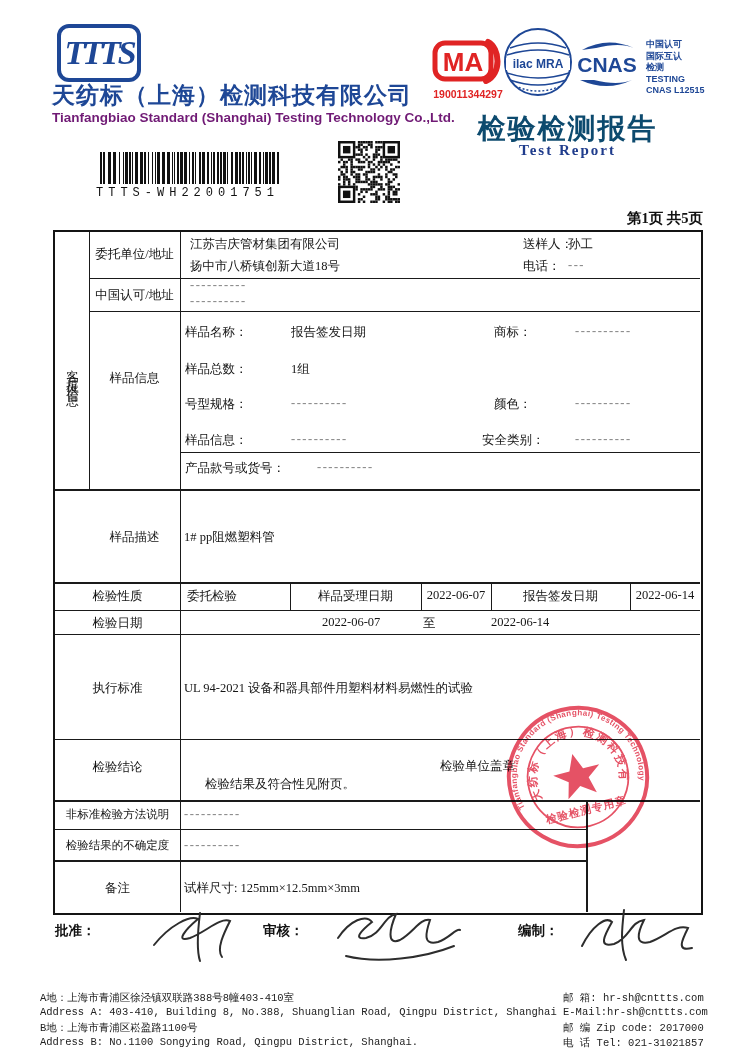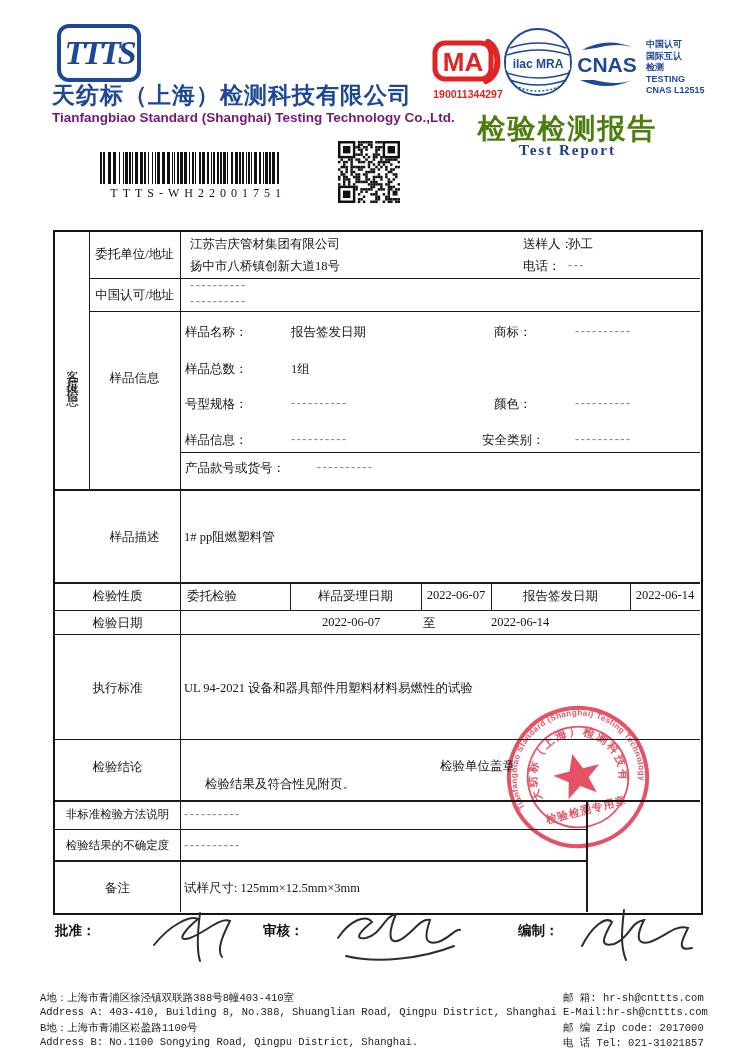--- a/index.html
+++ b/index.html
@@ -7,23 +7,23 @@
         font-family:"Liberation Serif","DejaVu Serif",serif;}
   .abs{position:absolute;white-space:nowrap;}
   
   .logo-box{position:absolute;left:57px;top:24px;width:76px;height:50px;border:4px solid #1e4796;border-radius:12px;
             display:flex;align-items:center;justify-content:center;}
   .logo-txt{font-family:"Liberation Serif",serif;font-style:italic;font-weight:bold;font-size:34px;color:#1e4796;letter-spacing:-3px;line-height:1;}
   .co-cn{left:52px;top:80px;font-family:"Liberation Sans","DejaVu Sans",sans-serif;font-weight:bold;font-size:23px;color:#1e4796;letter-spacing:1px;}
   .co-en{left:52px;top:110px;font-family:"Liberation Sans","DejaVu Sans",sans-serif;font-weight:bold;font-size:13.5px;color:#701a75;}
   .cma-num{left:430px;top:88px;width:76px;text-align:center;color:#e02424;font-family:"Liberation Sans",sans-serif;font-weight:bold;font-size:10.5px;}
   .cert-lines{left:646px;top:39px;font-family:"Liberation Sans",sans-serif;font-weight:bold;font-size:9px;color:#1e4796;line-height:11.5px;white-space:pre-line;}
-  .title-cn{left:460px;top:110px;width:215px;text-align:center;font-weight:bold;font-size:28px;color:#4d7c0f;letter-spacing:2px;}
+  .title-cn{left:460px;top:110px;width:215px;text-align:center;font-weight:bold;font-size:28px;color:#0c4a6e;letter-spacing:2px;}
   .title-en{left:460px;top:142px;width:215px;text-align:center;font-weight:bold;font-size:15px;color:#1f3c8c;letter-spacing:2px;}
-  .bc-text{left:96px;top:186px;width:190px;text-align:right;font-family:Liberation Serif, serif;font-size:12px;color:#111;letter-spacing:5px;}
+  .bc-text{left:96px;top:186px;width:190px;text-align:left;font-family:Liberation Mono, monospace;font-size:12px;color:#111;letter-spacing:5px;}
   .page-info{left:500px;top:209px;width:203px;text-align:right;font-weight:bold;font-size:14.5px;color:#111;}
   
   .tbl{position:absolute;left:53px;top:230px;width:650px;height:685px;border:2.5px solid #141414;box-sizing:border-box;}
   .hl,.vl{position:absolute;background:#1a1a1a;}
   .t{position:absolute;font-size:12.5px;color:#151515;white-space:nowrap;}
   .lab{text-align:center;}
   .dash{color:#8a8a8a;letter-spacing:1.5px;font-weight:bold;}
   .vert{position:absolute;left:0;top:86px;width:34px;height:112px;display:flex;align-items:center;justify-content:center;
         writing-mode:vertical-rl;letter-spacing:5px;font-size:12.5px;color:#151515;}
   
@@ -366,20 +366,21 @@
       <rect x="2.48" y="2.48" width="12.4" height="12.4" fill="#fff"></rect>
       <rect x="4.96" y="4.96" width="7.4399999999999995" height="7.4399999999999995" fill="#111"></rect>
       <rect x="44.64" y="0" width="17.36" height="17.36" fill="#111"></rect>
       <rect x="47.12" y="2.48" width="12.4" height="12.4" fill="#fff"></rect>
       <rect x="49.6" y="4.96" width="7.4399999999999995" height="7.4399999999999995" fill="#111"></rect>
       <rect x="0" y="44.64" width="17.36" height="17.36" fill="#111"></rect>
       <rect x="2.48" y="47.12" width="12.4" height="12.4" fill="#fff"></rect>
       <rect x="4.96" y="49.6" width="7.4399999999999995" height="7.4399999999999995" fill="#111"></rect>
     </svg>
 
+  <div class="abs page-info">第1页 共5页</div>
 
   <div class="tbl">
 
     <div>
       <div class="vl" style="left:34px;top:0;width:1px;height:257px"></div>
       <div class="vl" style="left:125px;top:0;width:1px;height:680px"></div>
       <div class="vl" style="left:235px;top:350px;width:1px;height:28px"></div>
       <div class="vl" style="left:366px;top:350px;width:1px;height:28px"></div>
       <div class="vl" style="left:436px;top:350px;width:1px;height:28px"></div>
       <div class="vl" style="left:575px;top:350px;width:1px;height:28px"></div>

